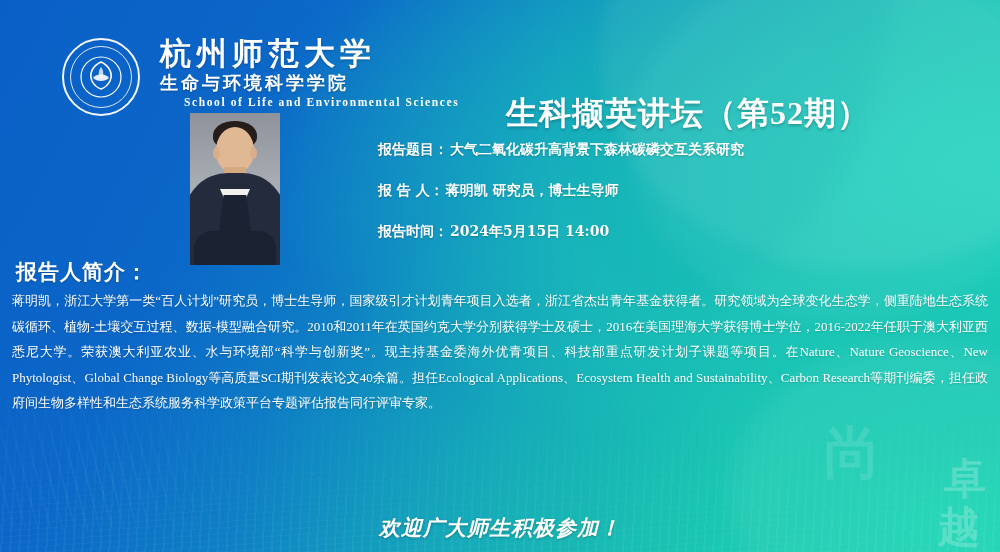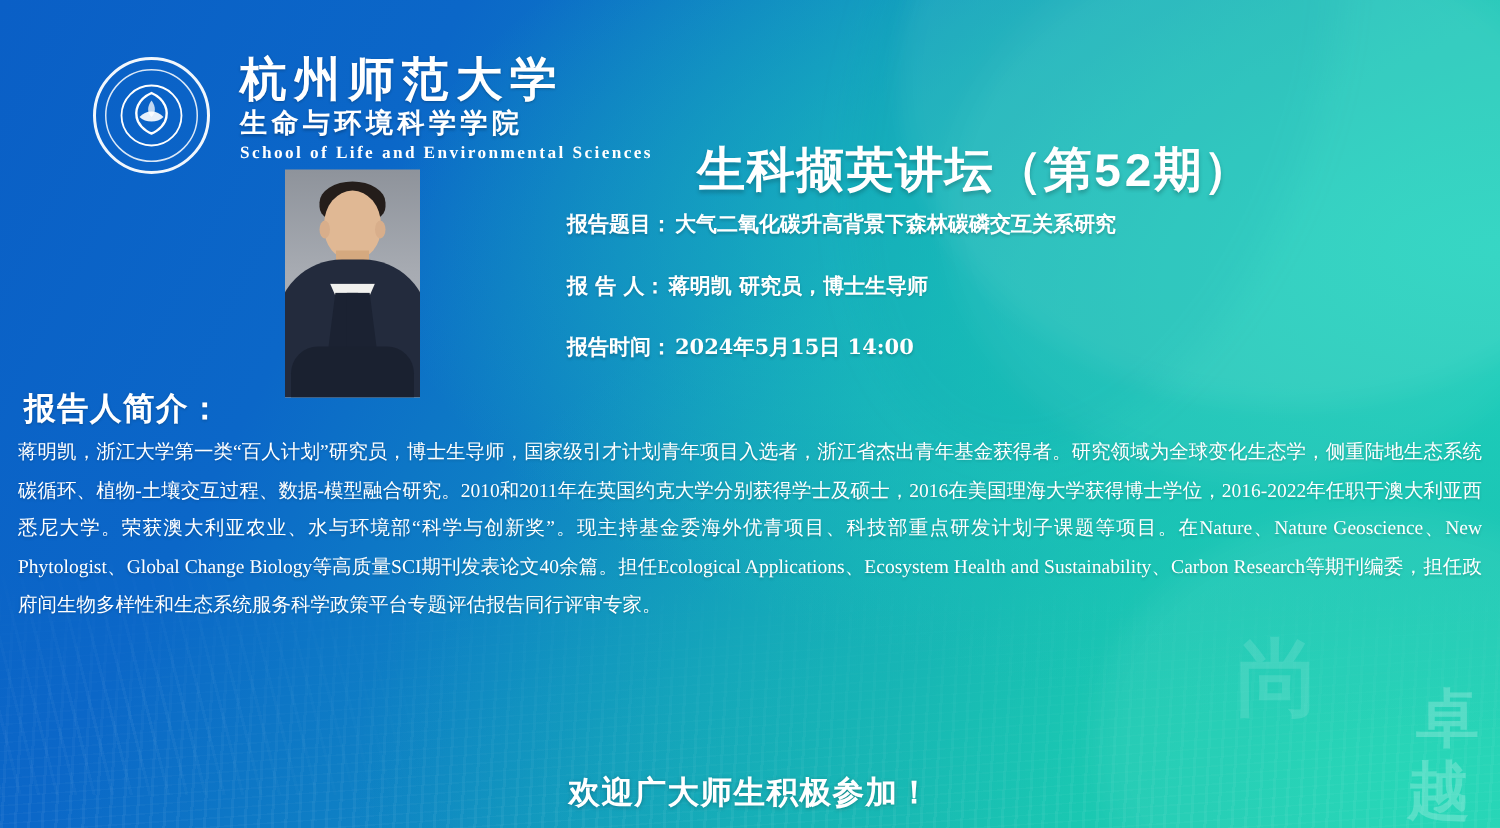--- a/index.html
+++ b/index.html
@@ -55,25 +55,25 @@
     position:relative;display:flex;align-items:center;justify-content:center;flex:0 0 auto;}
   .crest:after{content:"";position:absolute;left:6px;top:6px;right:6px;bottom:6px;border-radius:50%;
     border:1.5px solid rgba(255,255,255,.85);}
   .crest svg{position:relative;z-index:2;}
   .uni-names{display:flex;flex-direction:column;line-height:1;}
   .uni-cn1{font-size:31px;font-weight:700;color:#fff;letter-spacing:5px;
     font-family:"DejaVu Serif",serif;text-shadow:0 1px 2px rgba(0,0,0,.25);}
   .uni-cn2{font-size:18px;font-weight:700;color:#fff;letter-spacing:3px;margin-top:5px;
     font-family:"DejaVu Serif",serif;text-shadow:0 1px 2px rgba(0,0,0,.25);}
   .uni-en{font-size:11.5px;font-weight:700;color:#fff;letter-spacing:1.6px;margin-top:5px;
-    font-family:"Liberation Serif",serif;}
+    font-family:"Liberation Serif",serif;margin-left:24px;}
 
   #main-title{
-    position:absolute;left:430px;top:58px;width:440px;text-align:center;
-    font-family:Liberation Mono, monospace;font-size:32px;font-weight:700;color:#fff;
+    position:absolute;left:430px;top:58px;width:440px;text-align:right;
+    font-family:Liberation Serif, serif;font-size:32px;font-weight:700;color:#fff;
     letter-spacing:1px;text-shadow:0 2px 3px rgba(0,0,0,.22);
   }
 
   
   #portrait{
     position:absolute;left:190px;top:113px;width:90px;height:152px;overflow:hidden;
     background:linear-gradient(180deg,#8e939b 0%,#a7abb2 45%,#b9bcc2 100%);
   }
   .p-head{position:absolute;left:50%;top:14px;transform:translateX(-50%);
     width:38px;height:46px;border-radius:50% 50% 46% 46%;background:#e0b894;}
@@ -111,21 +111,21 @@
   #bio-body{
     position:absolute;left:12px;top:288px;width:976px;color:#fff;
     font-family:Liberation Serif, serif;font-size:13px;line-height:25.6px;
     text-align:justify;text-shadow:0 1px 2px rgba(0,0,0,.18);
   }
 
   
   #footer{
     position:absolute;left:0;bottom:10px;width:1000px;text-align:center;
     color:#fff;font-size:21px;font-weight:700;font-family:"DejaVu Serif",serif;
-    letter-spacing:1px;text-shadow:0 1px 3px rgba(0,0,0,.25);
+    letter-spacing:1px;text-shadow:0 1px 3px rgba(0,0,0,.25);font-style:italic;
   }
 </style>
 </head>
 <body>
 
 <div id="poster">
 
   <div class="swirl sw1"></div>
   <div class="swirl sw2"></div>
   <div class="swirl sw3"></div>

